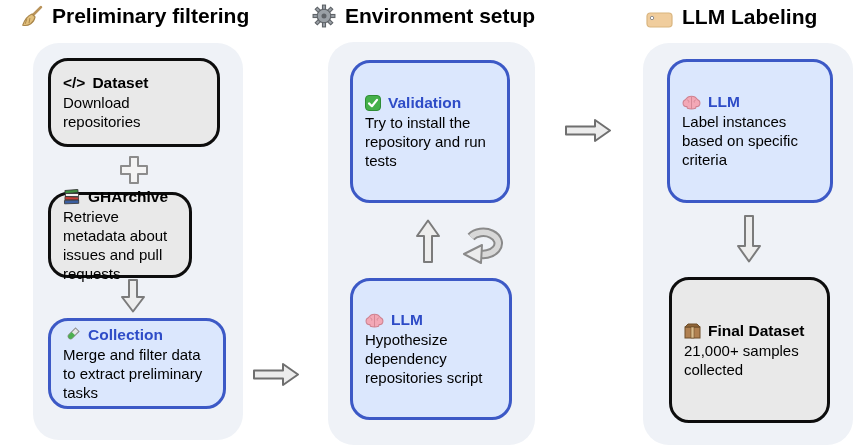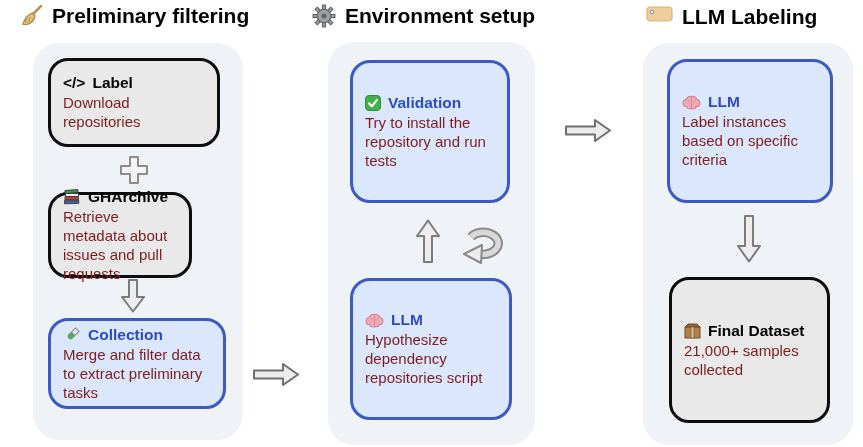--- a/index.html
+++ b/index.html
@@ -1,29 +1,29 @@
 <!DOCTYPE html>
 <html><head>
 <meta charset="utf-8">
 <style>
   html,body{margin:0;padding:0;background:#ffffff;}
   .page{position:relative;width:863px;height:447px;background:#ffffff;overflow:hidden;
         font-family:"Liberation Sans",sans-serif;color:#111;}
-  .section-header{position:absolute;display:flex;align-items:flex-start;gap:9px;
+  .section-header{position:absolute;display:flex;align-items:flex-end;gap:9px;
         font-size:21px;font-weight:700;color:#000;white-space:nowrap;}
   .panel{position:absolute;background:#eff2f7;border-radius:26px;}
   .box{position:absolute;border-radius:20px;border:3px solid;display:flex;flex-direction:column;
         justify-content:center;padding:4px 12px;box-sizing:border-box;}
   .box.gray{background:#e9e9e9;border-color:#0d0d0d;}
   .box.blue{background:#dbe7fd;border-color:#3c59c6;}
   .box-title{display:flex;align-items:center;gap:7px;font-weight:700;font-size:15.5px;
         margin-bottom:1px;white-space:nowrap;}
   .box.gray .box-title{color:#000;}
   .box.blue .box-title{color:#2e4cc7;}
-  .box-body{font-size:15px;line-height:19px;color:#7f1d1d;}
+  .box-body{font-size:15px;line-height:19px;color:#000000;}
   .code-glyph{font-weight:700;font-size:15.5px;color:#000;}
   .connector{position:absolute;}
   svg{display:block;}
 </style>
 </head>
 <body>
 
 <div class="page">
 
   <div class="section-header" style="left:20px;top:4px;">
@@ -59,21 +59,21 @@
       <circle cx="11" cy="11" r="2.3" fill="#5f6368"></circle>
     </svg>
     <span>Environment setup</span>
   </div>
 
   <div class="panel" style="left:33px;top:43px;width:210px;height:397px;">
 
     <div class="box gray" style="left:15px;top:15px;width:172px;height:89px;">
       <div class="box-title">
         <span class="code-glyph">&lt;/&gt;</span>
-        <span>Label</span>
+        <span>Dataset</span>
       </div>
       <div class="box-body">Download repositories</div>
     </div>
 
     <svg class="connector" style="left:86px;top:112px;" width="30" height="30" viewBox="0 0 30 30">
       <path d="M11 2 h8 v9 h9 v8 h-9 v9 h-8 v-9 h-9 v-8 h9 Z" fill="#f4f4f4" stroke="#8c8c8c" stroke-width="2" stroke-linejoin="round"></path>
     </svg>
 
     <div class="box gray" style="left:15px;top:149px;width:144px;height:86px;">
       <div class="box-title">

